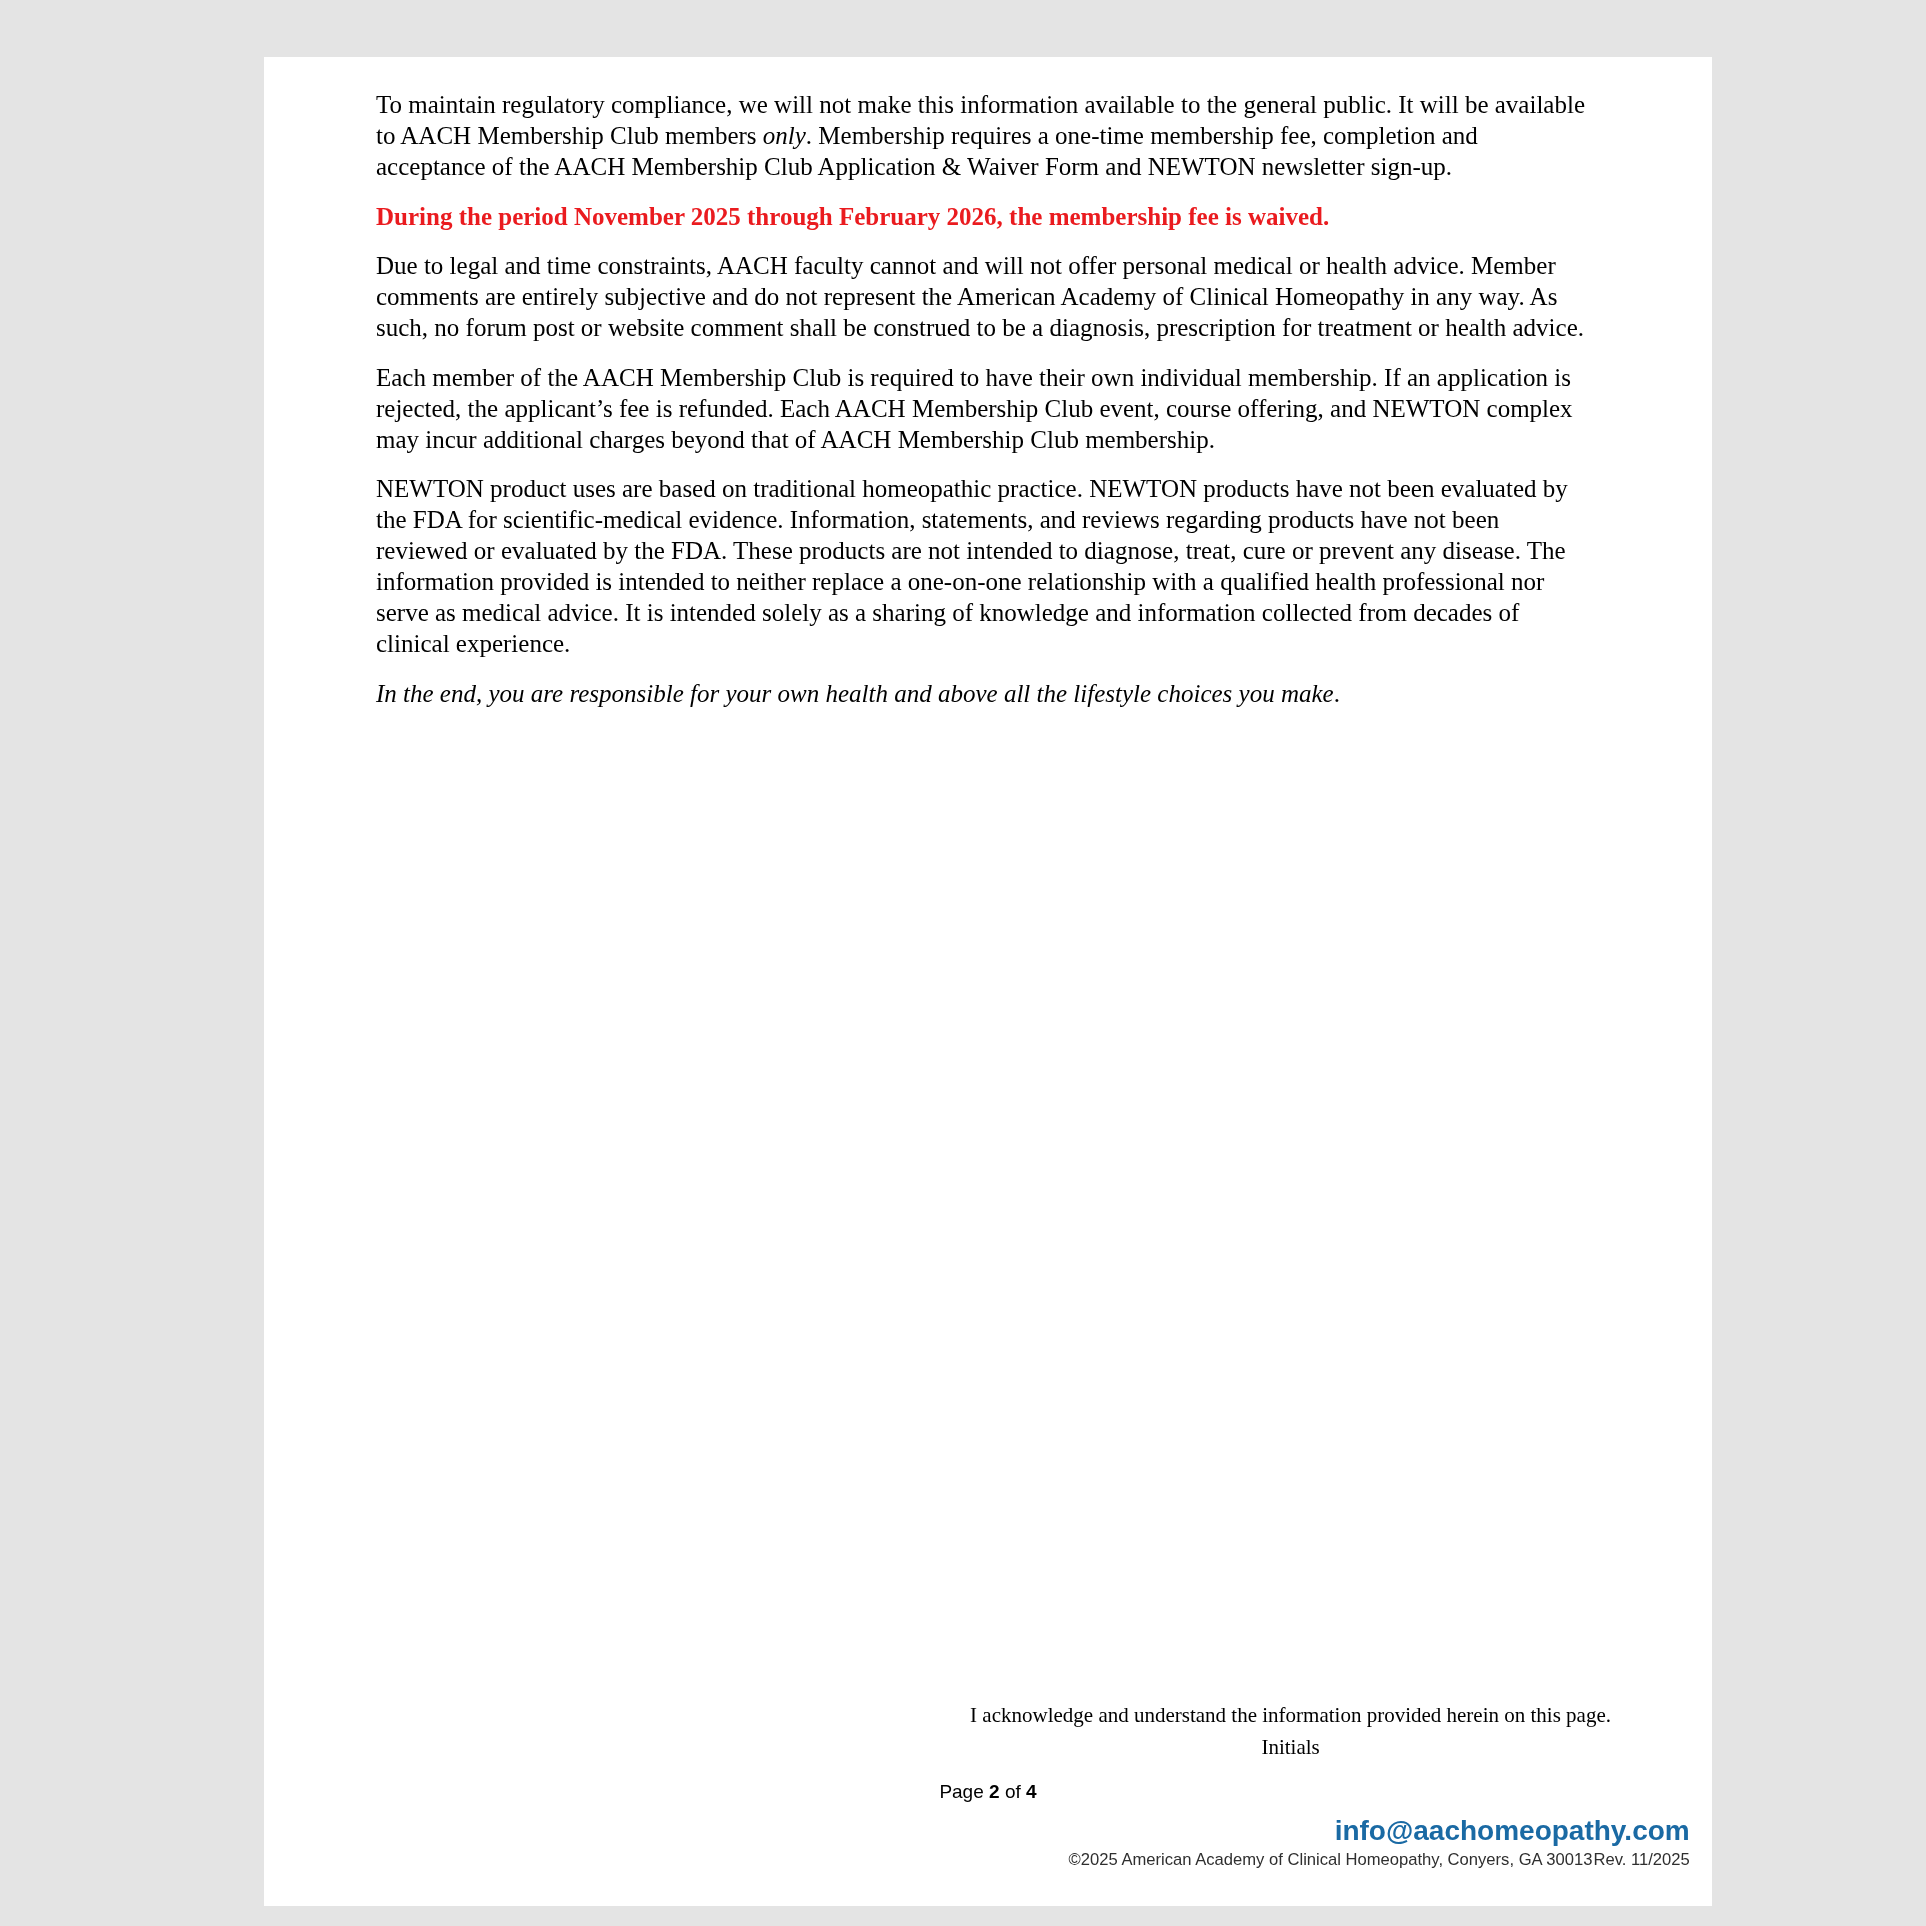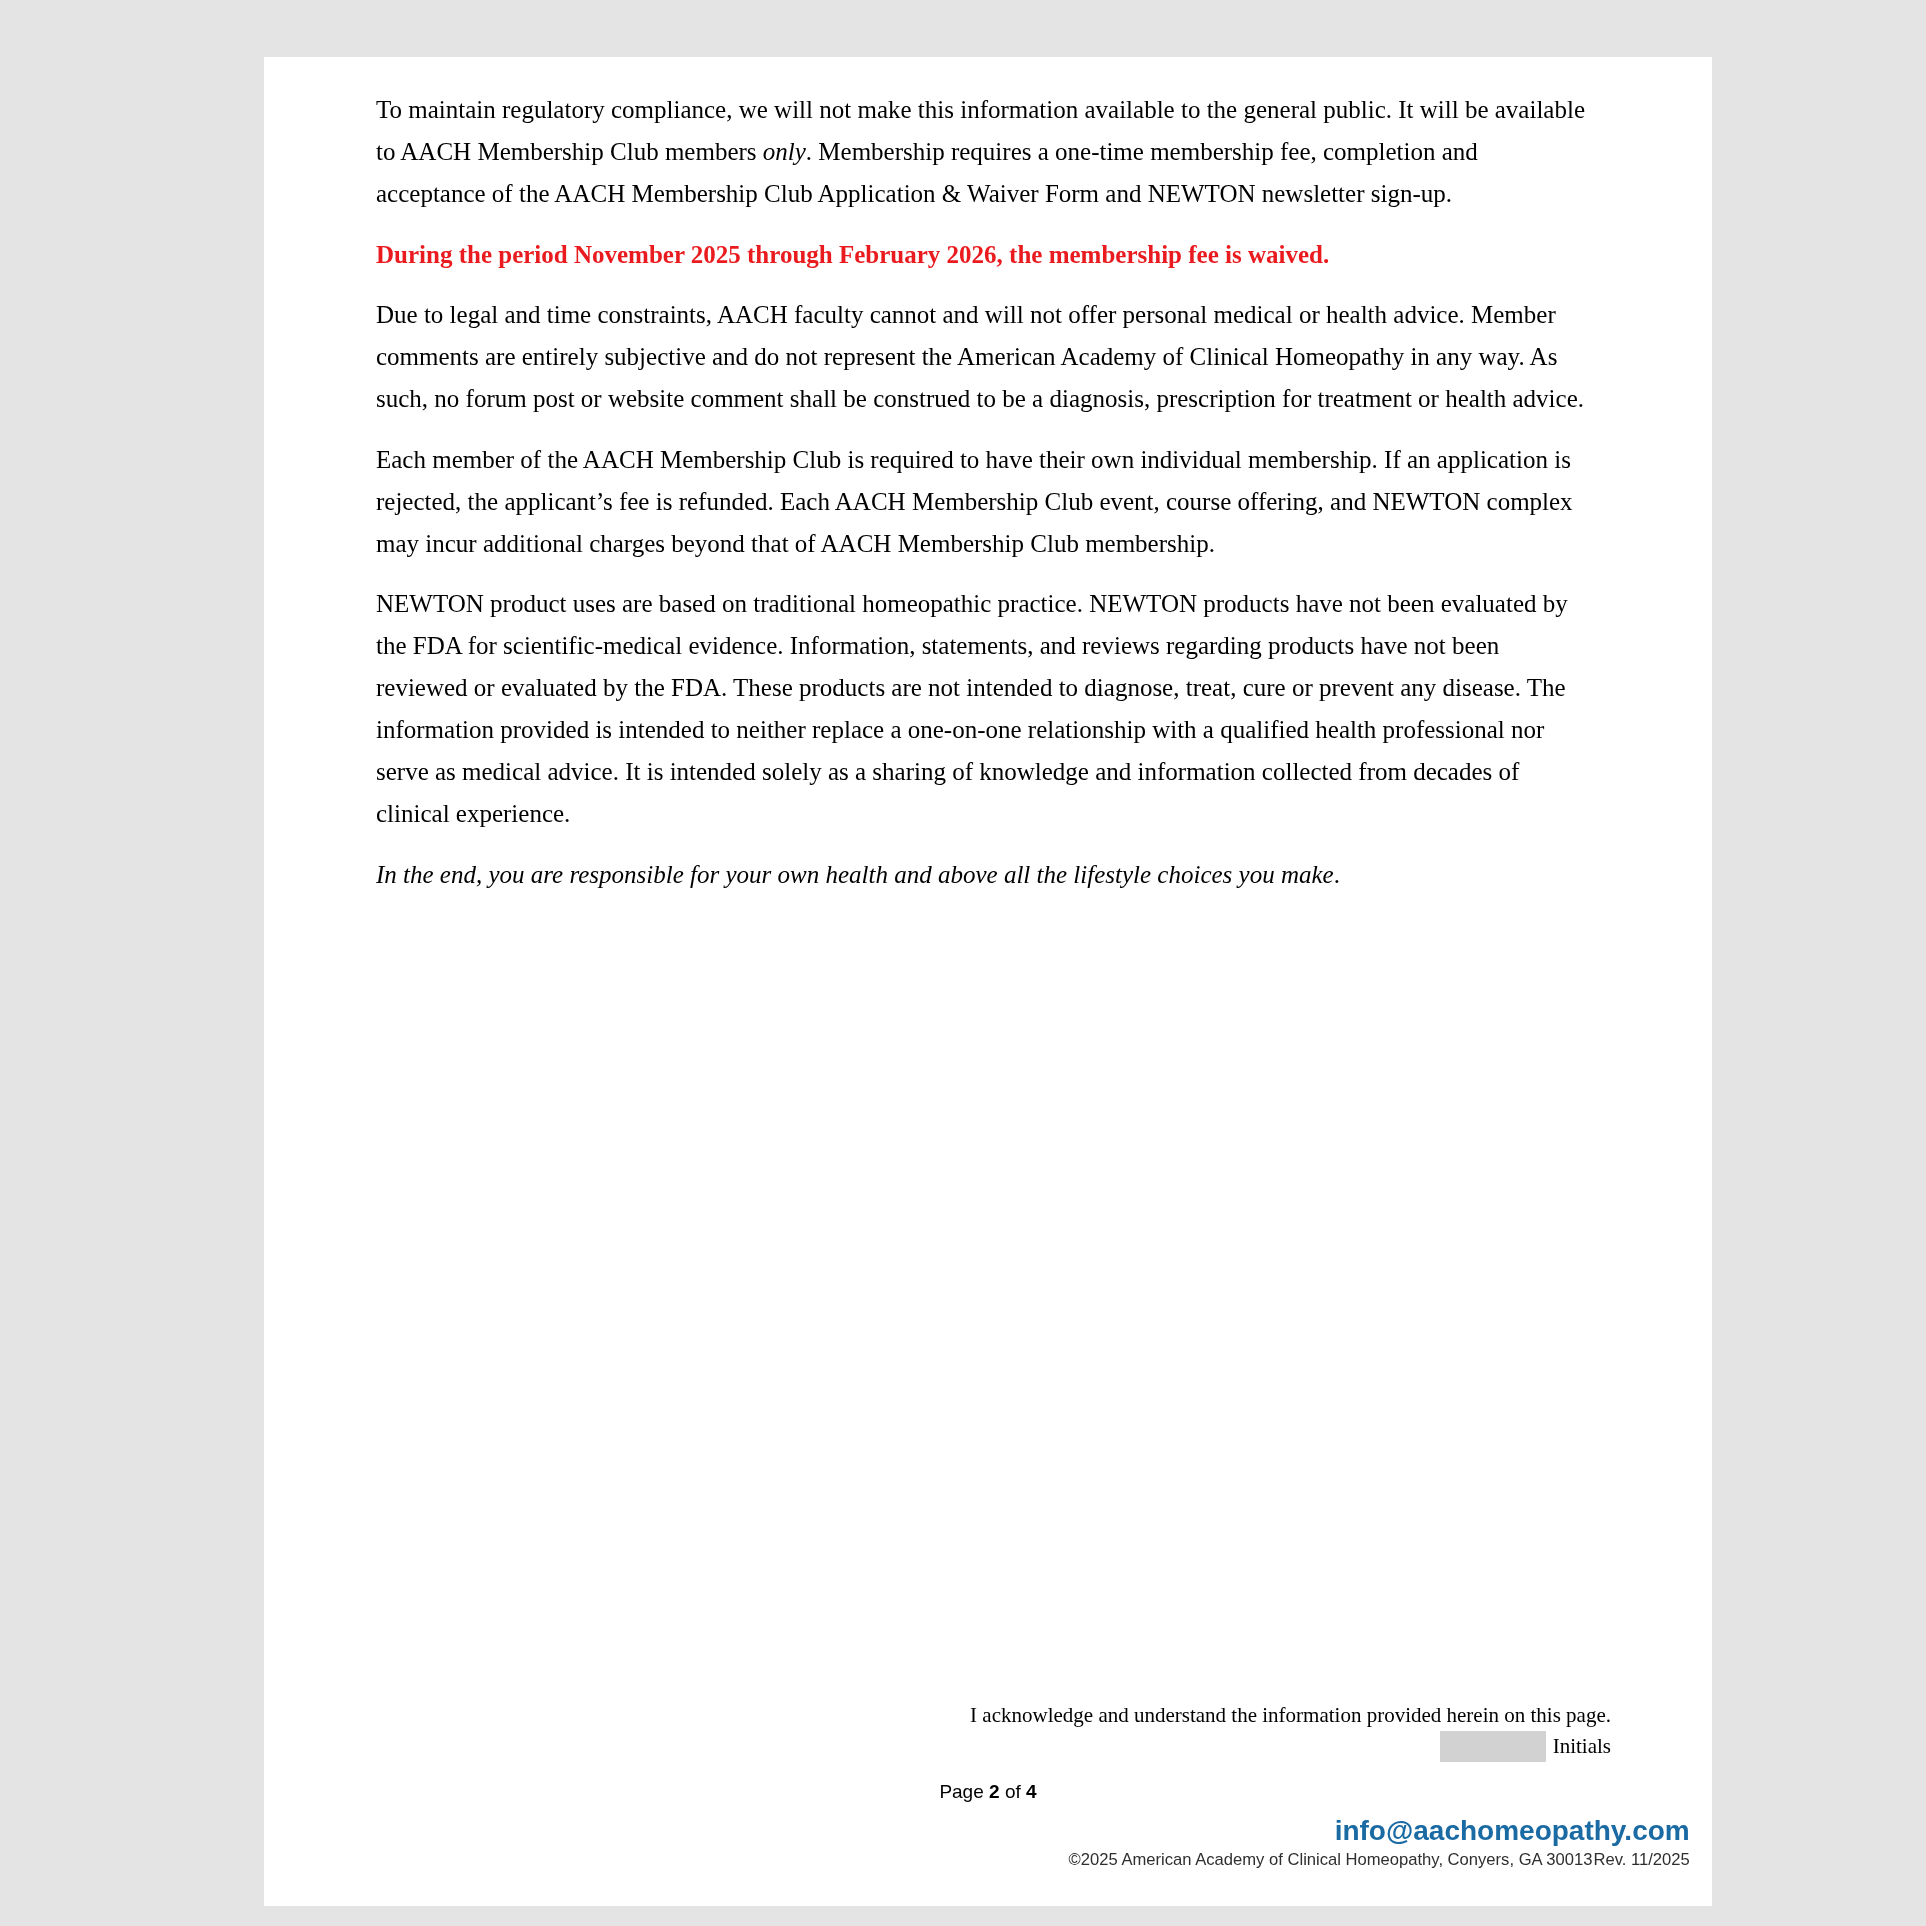--- a/index.html
+++ b/index.html
@@ -28,21 +28,21 @@
     background: #ffffff;
   }
   .content {
     position: absolute;
     left: 112px; top: 32px;
     width: 1216px;
   }
   .content p {
     margin: 0 0 18.5px 0;
     font-size: 25px;
-    line-height: 42px;
+    line-height: 31px;
     color: #000000;
   }
   p.notice-red {
     color: var(--notice-red);
     font-weight: bold;
   }
   .italic { font-style: italic; }
   .ack {
     position: absolute;
     top: 1643px; right: 101px;
@@ -50,20 +50,21 @@
     font-size: 21px; line-height: 30px;
     color: #000000;
   }
   .initials-row {
     display: flex;
     justify-content: flex-end;
     align-items: center;
     gap: 6.2px;
     margin-top: 0.8px;
     height: 31px;
+    flex-direction: column;
   }
   .initials-box {
     width: 106px; height: 31px;
     background: var(--initials-box-gray);
   }
   .pagenum {
     position: absolute;
     top: 1722px; left: 0;
     width: 100%;
     text-align: center;

